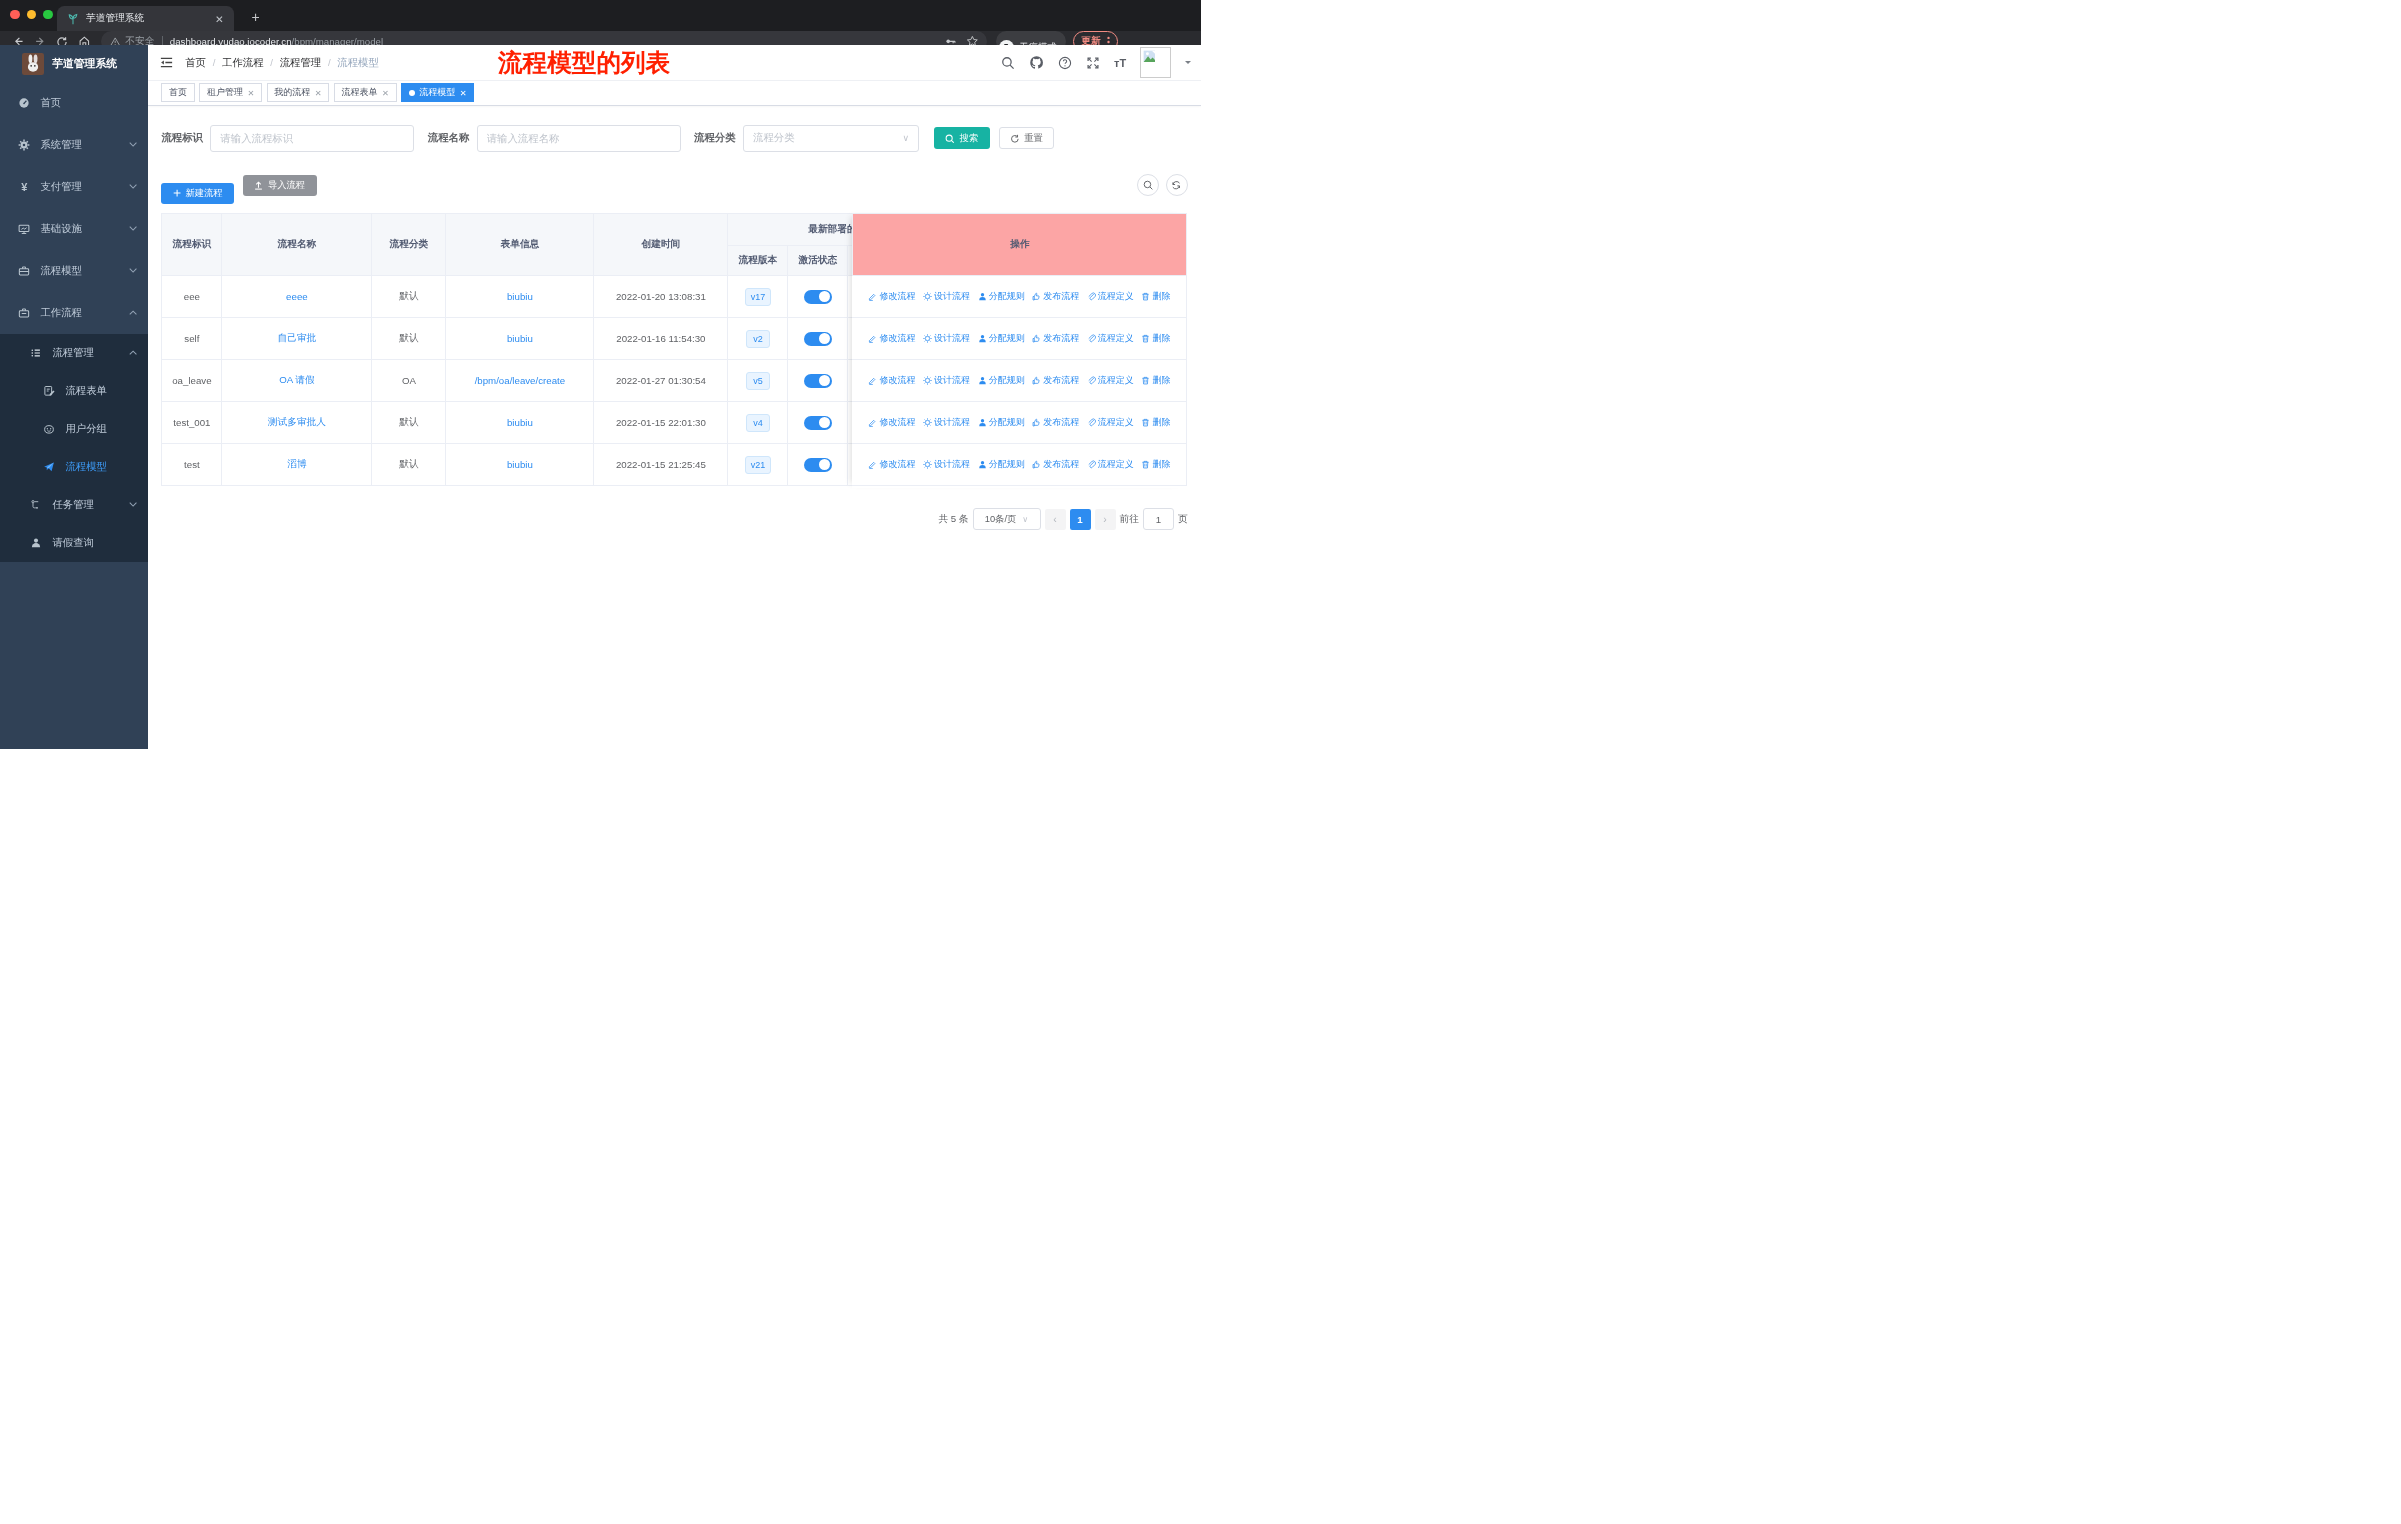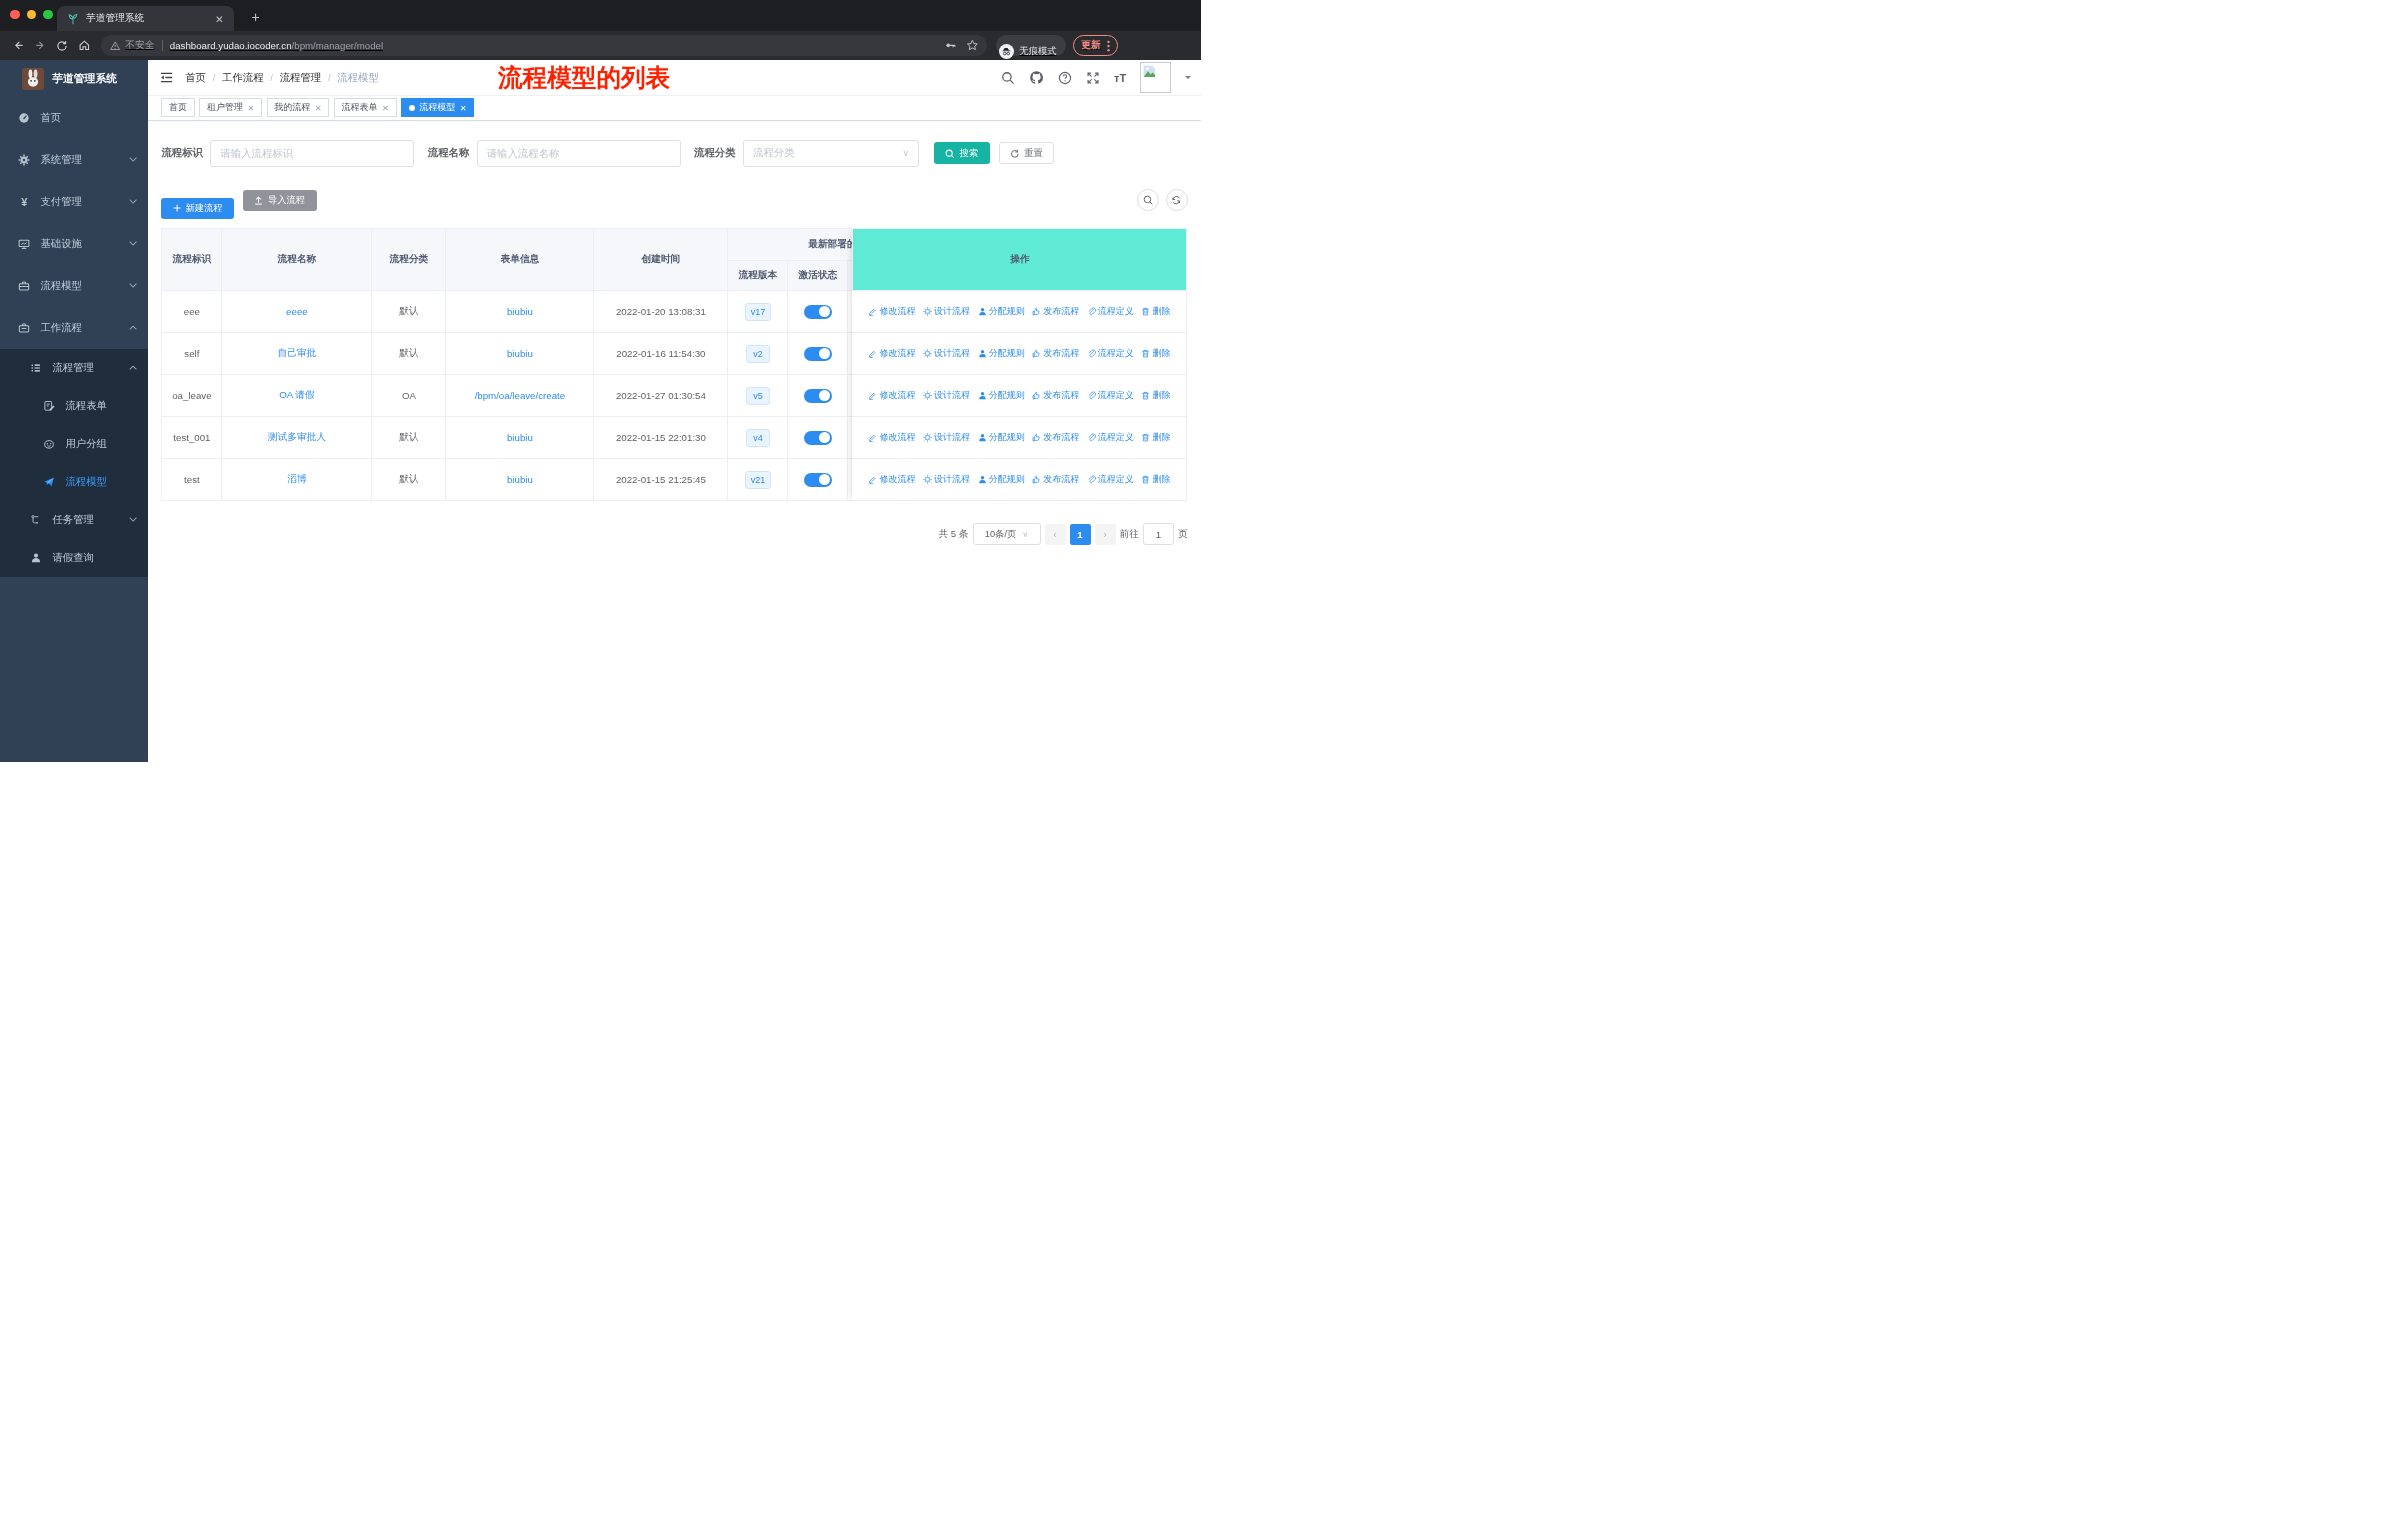--- a/index.html
+++ b/index.html
@@ -9,21 +9,21 @@
   
   .tabstrip { height:31px; background:#1d1e21; position:relative; }
   .traffic { position:absolute; top:9.7px; left:10.4px; display:flex; gap:6.7px; }
   .traffic i { width:9.7px; height:9.7px; border-radius:50%; display:block; }
   .t-red{background:#ff5f57}.t-yellow{background:#febc2e}.t-green{background:#28c840}
   .btab { position:absolute; left:57px; top:6px; width:177px; height:25px; background:#34353a; border-radius:7.4px 7.4px 0 0; display:flex; align-items:center; padding:0 7.4px 0 10.4px; color:#e8eaed; font-size:9.7px; }
   .btab .fav { width:12px; height:12px; margin-right:6.7px; flex:0 0 auto; }
   .btab .ttl { flex:1; white-space:nowrap; overflow:hidden; }
   .btab .tclose { color:#bdc1c6; font-size:10.4px; padding:0 3px; }
   .newtab { position:absolute; left:246px; top:8.2px; width:19.4px; height:19.4px; color:#c7c9cc; font-size:14px; line-height:19.4px; text-align:center; border-radius:50%; }
-  .toolbar { height:29px; background:#2a2b2f; display:flex; align-items:center; padding:0 7.4px;text-decoration:underline; }
+  .toolbar { height:14px; background:#2a2b2f; display:flex; align-items:flex-start; padding:0 7.4px; }
   .navic { width:22px; height:21px; display:flex; align-items:center; justify-content:center; color:#c9cbce; }
   .navic.dim { color:#8a8d91; }
   .omnibox { margin-left:6px; height:21px; width:886px; background:#36373c; border-radius:10.4px; display:flex; align-items:center; padding:0 9px; font-size:9.7px; }
   .sec { display:flex; align-items:center; color:#9aa0a6; gap:4.5px; }
   .omni-div { width:0.7px; height:10.4px; background:#5f6368; margin:0 7.4px; }
   .url-host { color:#e8eaed; }
   .url-path { color:#9aa0a6; }
   .omni-spacer { flex:1; }
   .omni-ic { color:#c7c9cc; margin-left:9px; display:flex; }
   .incog { margin-left:8.2px; height:21px; background:#3c3d41; border-radius:10.4px; display:flex; align-items:center; gap:5.2px; padding:12px 9px 0 3px; color:#e8eaed; font-size:9.3px; white-space:nowrap; }
@@ -97,21 +97,21 @@
   .grid tr.h1 th { height:32px; }
   .grid tr.h2 th { height:30.5px; }
   .grid td { height:42px; background:#fff; color:#606266; font-size:9.7px; }
   .lnk { color:#2d8cf0; text-decoration:none; }
   .vtag { display:inline-block; min-width:24px; padding:3px 4.5px; background:#e9f4ff; border:0.7px solid #cfe6fb; border-radius:3px; color:#2d8cf0; font-size:9px; }
   .switch { width:28px; height:14px; border-radius:7.4px; background:#2d8cf0; position:relative; display:inline-block; vertical-align:middle; }
   .switch::after { content:""; position:absolute; right:1.5px; top:1.5px; width:11px; height:11px; border-radius:50%; background:#fff; }
 
   
   .ops-col { position:absolute; top:0; right:0; width:335px; height:275px; box-shadow:-5.2px 0 6.7px -3.7px rgba(0,0,0,.15); background:#fff; }
-  .ops-head { height:63px; background:#5eead4; border:0.7px solid #ebeef5; display:flex; align-items:center; justify-content:center; color:#525b72; font-size:9.7px; font-weight:700; }
+  .ops-head { height:63px; background:#fca5a5; border:0.7px solid #ebeef5; display:flex; align-items:center; justify-content:center; color:#525b72; font-size:9.7px; font-weight:700; }
   .ops-row { height:42px; border-bottom:0.7px solid #ebeef5; border-right:0.7px solid #ebeef5; display:flex; align-items:center; justify-content:center; gap:7.4px; }
   .ops-row a { display:inline-flex; align-items:center; gap:2.2px; color:#2d8cf0; font-size:9px; text-decoration:none; white-space:nowrap; }
 
   
   .pager { display:flex; align-items:center; justify-content:flex-end; margin-top:22px; gap:4px; font-size:9.7px; color:#606266; }
   .psel { width:68px; height:21.6px; border:0.7px solid #dcdfe6; border-radius:3px; display:flex; align-items:center; justify-content:center; gap:6px; font-size:9.3px; }
   .psel .sel-caret { color:#c0c4cc; font-size:8.2px; }
   .pbtn { width:21px; height:21px; border-radius:2.2px; background:#f4f4f5; color:#b4b8bf; display:flex; align-items:center; justify-content:center; font-size:10.4px; }
   .pnum { width:21px; height:21px; border-radius:2.2px; background:#2d8cf0; color:#fff; display:flex; align-items:center; justify-content:center; font-weight:700; font-size:9.7px; }
   .goto-input { width:31px; height:21.6px; border:0.7px solid #dcdfe6; border-radius:3px; text-align:center; font-size:9.7px; color:#606266; font-family:inherit; }

